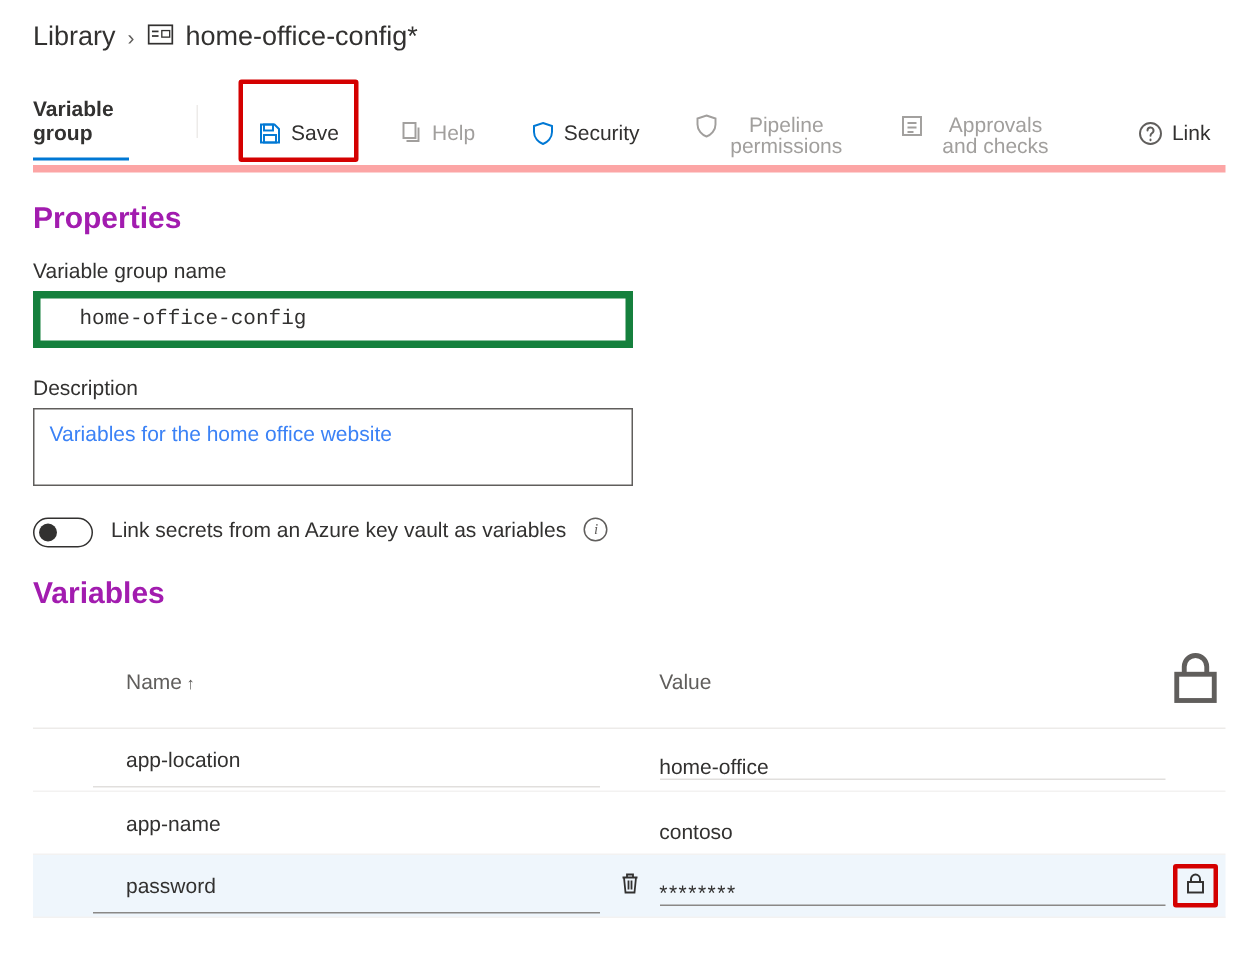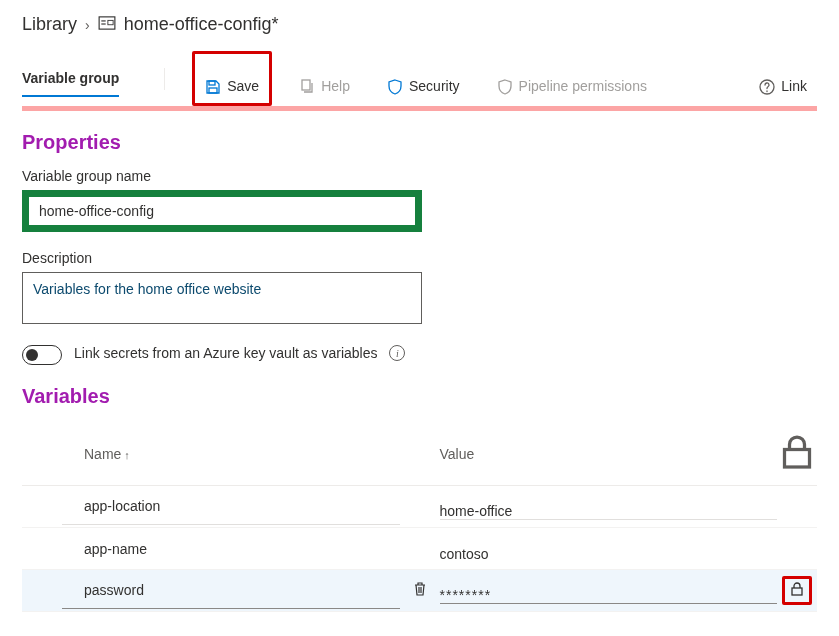--- a/index.html
+++ b/index.html
@@ -83,35 +83,35 @@
       margin: 20px 0 14px 0;
       color: #a21caf;
     }
     .field-label {
       font-size: 14px;
       color: #323130;
       margin-bottom: 6px;
     }
     .text-input {
       width: 400px;
-      padding: 6px 10px;
-      font-size: 14px;
-      border: 7px solid #15803d;
-      color: #323130;
-      font-family: Liberation Sans, sans-serif;
+      padding: 6px 26px;
+      font-size: 14px;
+      border: 5px solid #15803d;
+      color: #323130;
+      font-family: Liberation Mono, monospace;
       outline: none;
       margin-bottom: 18px;
     }
     .text-area {
       width: 400px;
       height: 52px;
       padding: 8px 10px;
       font-size: 14px;
       border: 1px solid #605e5c;
-      color: #0c4a6e;
+      color: #3b82f6;
       font-family: inherit;
       resize: none;
       outline: none;
       margin-bottom: 18px;
     }
     
     .toggle-row {
       display: flex;
       align-items: flex-start;
       gap: 12px;
@@ -257,20 +257,29 @@
 
   <button class="tool-btn disabled">
     <span>
       <svg viewBox="0 0 16 16" fill="none">
           <path d="M8 1l6 2v4c0 4-3 7-6 8-3-1-6-4-6-8V3l6-2z" stroke="#a19f9d" stroke-width="1.3"></path>
         </svg>
     </span>
     <span>Pipeline permissions</span>
   </button>
 
+  <button class="tool-btn disabled">
+    <span>
+      <svg viewBox="0 0 16 16" fill="none">
+          <rect x="2" y="2" width="12" height="12" stroke="#a19f9d" stroke-width="1.3"></rect>
+          <path d="M5 6h6M5 9h6M5 12h4" stroke="#a19f9d" stroke-width="1.3"></path>
+        </svg>
+    </span>
+    <span>Approvals and checks</span>
+  </button>
 
   <div class="spacer"></div>
 
   <button class="tool-btn">
     <span>
       <svg viewBox="0 0 16 16" fill="none">
           <circle cx="8" cy="8" r="7" stroke="#605e5c" stroke-width="1.3"></circle>
           <path d="M6 6a2 2 0 113 1.7c-.7.4-1 .8-1 1.8M8 12v.5" stroke="#605e5c" stroke-width="1.3" stroke-linecap="round"></path>
         </svg>
     </span>

